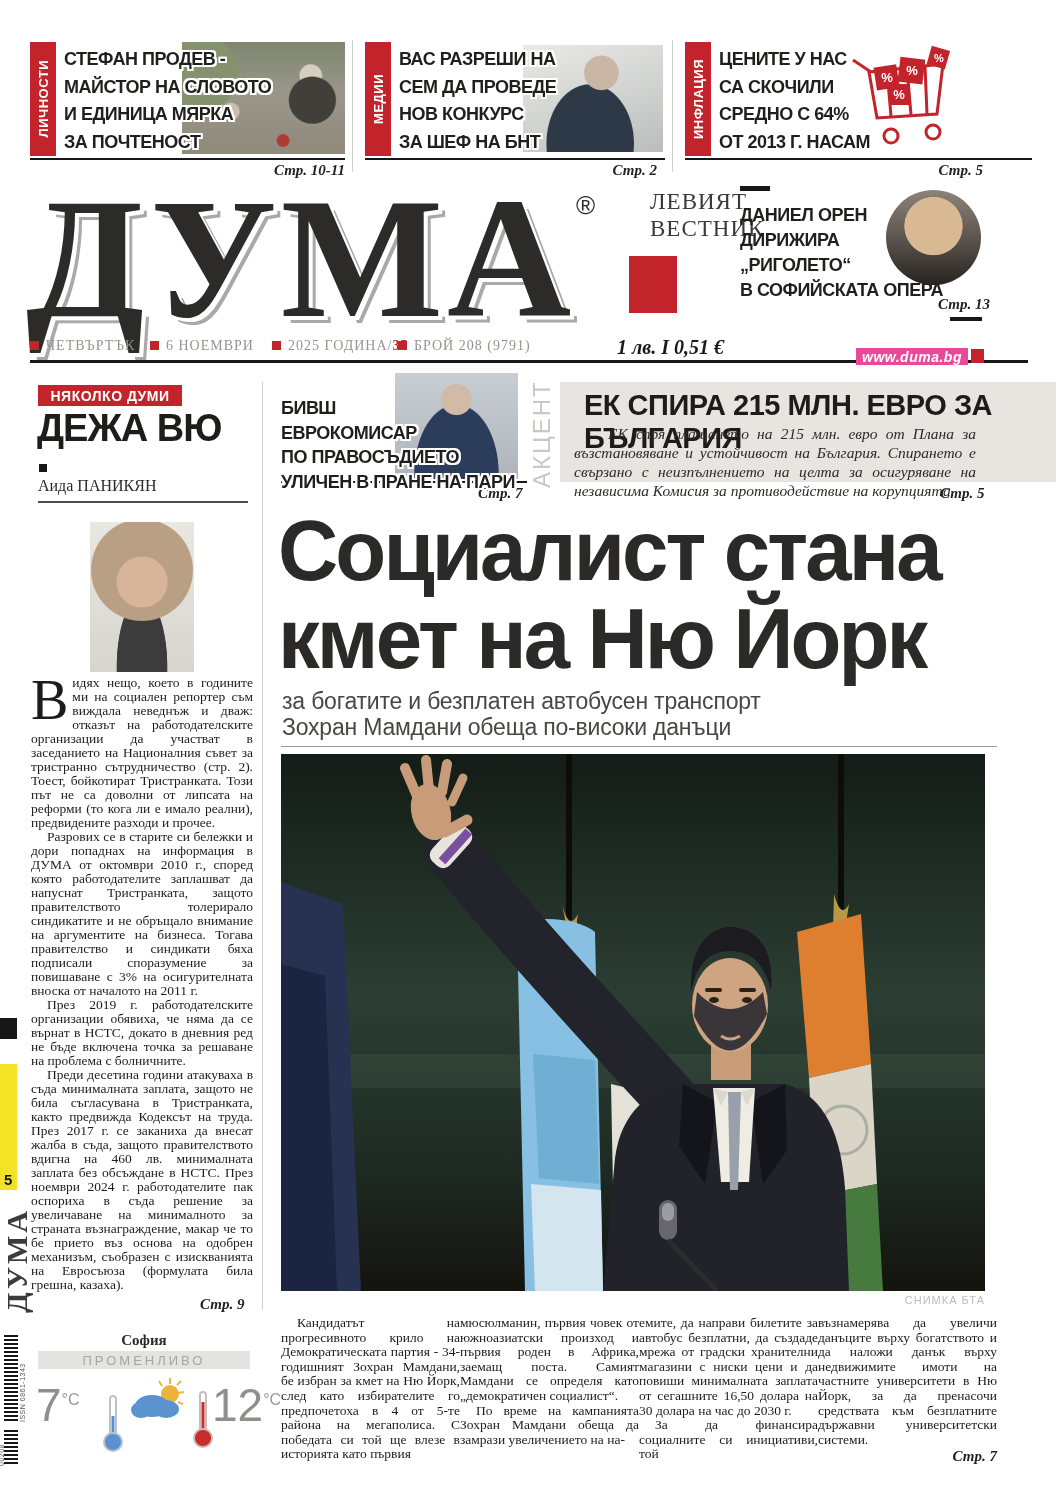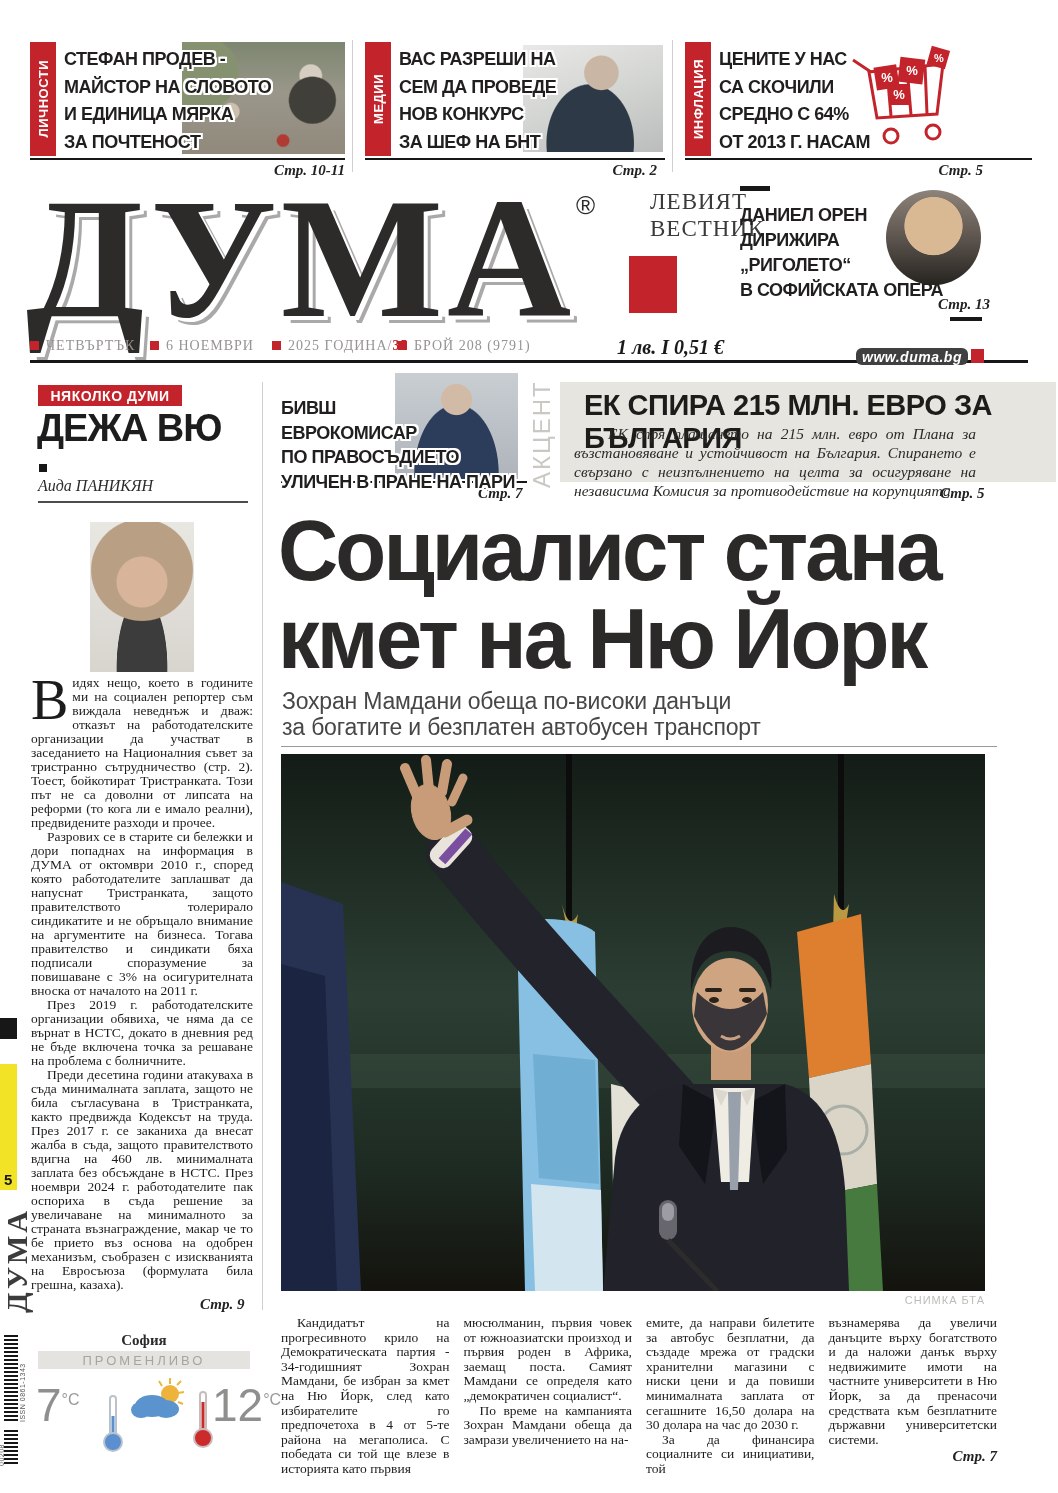--- a/index.html
+++ b/index.html
@@ -19,47 +19,47 @@
   .tag span{color:#fff;font-weight:bold;font-size:13px;letter-spacing:.5px;}
   .tlines{position:absolute;left:34px;top:6px;z-index:3;font-size:18px;line-height:27.5px;}
   .tphoto{position:absolute;z-index:1;}
   .trule{position:absolute;height:2px;z-index:2;}
   .tpage{position:absolute;z-index:3;}
   
   .logo{font-family:"Liberation Serif",serif;font-weight:bold;font-size:172px;line-height:1;
         letter-spacing:4px;color:#2c2b29;text-shadow:4px 4px 0 #fff,7px 7px 0 #a9a9a9;}
   .slogan{font-family:"Liberation Serif",serif;font-size:23px;line-height:27px;color:#3a3a3a;letter-spacing:1px;}
   .orentitle{font-size:18px;line-height:25px;}
-  .webbox{background:#404040;color:#fff;font-size:14px;font-weight:bold;font-style:italic;
-          display:flex;align-items:center;justify-content:center;letter-spacing:.5px;border-radius:6px;}
+  .webbox{background:#ec4899;color:#fff;font-size:14px;font-weight:bold;font-style:italic;
+          display:flex;align-items:center;justify-content:center;letter-spacing:.5px;}
   
   .dl{font-size:14px;color:#96948f;letter-spacing:1px;white-space:nowrap;font-family:Liberation Serif, serif;}
   .bullet{display:inline-block;width:9px;height:9px;background:#c3232a;margin-right:7px;}
   .red{color:#c3232a;}
   .price{font-family:"Liberation Serif",serif;font-style:italic;font-weight:bold;font-size:20px;color:#26262​4;}
   
   .rubric{background:#c3232a;color:#fff;font-weight:bold;font-size:14px;letter-spacing:.5px;
           display:flex;align-items:center;justify-content:center;}
   .optitle{font-size:38px;font-weight:bold;letter-spacing:-1px;color:#1d1d1c;}
-  .author{font-family:"Liberation Serif",serif;font-style:italic;font-size:16px;color:#2b2b2b;}
+  .author{font-family:"Liberation Serif",serif;font-size:16px;color:#2b2b2b;}
   .optext{font-family:"Liberation Serif",serif;font-size:13.5px;line-height:14px;text-align:justify;color:#1c1c1c;}
   .optext p{margin:0;}
   .optext p.ind{text-indent:16px;}
   .dropcap{float:left;font-family:"Liberation Serif",serif;font-size:56px;line-height:44px;padding:2px 4px 0 0;}
   
   .accentbox{background:#e7e5e0;}
   .accenthead{font-size:29px;font-weight:bold;letter-spacing:-0.5px;color:#1d1c1b;}
   .accenttext{font-family:"Liberation Serif",serif;font-style:italic;font-size:15.5px;line-height:19px;
               text-align:justify;color:#2a2a28;text-indent:34px;}
   .accentlabel{font-size:24px;color:#c9c8c2;letter-spacing:2px;font-family:"Liberation Sans",sans-serif;}
   
   .mainhead{font-size:86px;line-height:88px;font-weight:bold;letter-spacing:-3px;color:#2b2a28;
             transform:scaleX(.97);transform-origin:left top;white-space:nowrap;}
   .subhead{font-size:23px;line-height:26px;color:#474745;letter-spacing:-0.2px;}
-  .cols{display:flex;gap:14px;}
+  .cols{display:flex;}
   .col{flex:1;font-family:"Liberation Serif",serif;font-size:13.5px;line-height:14.6px;text-align:justify;color:#1c1c1c;}
   .col p{margin:0;}
   .col p.ind{text-indent:16px;}
   .credit{font-size:11px;color:#bdbcb8;letter-spacing:1px;}
   
   .wbar{background:#e4e3df;color:#a7a5a0;font-size:13px;letter-spacing:3px;
         display:flex;align-items:center;justify-content:center;}
   .wcity{font-family:"Liberation Serif",serif;font-weight:bold;font-size:15px;color:#2b2b2b;text-align:center;}
   .temp{font-size:46px;color:#8f8f8d;font-weight:400;}
   .temp sup{font-size:16px;color:#9a9a98;}
@@ -273,22 +273,22 @@
     <div class="accenthead" style="position:absolute;left:24px;top:7px;">ЕК СПИРА 215 МЛН. ЕВРО ЗА БЪЛГАРИЯ</div>
     <div class="accenttext" style="position:absolute;left:14px;top:42px;width:402px;">ЕК спря плащането на 215 млн. евро от Плана за възстановяване и устойчивост на България. Спирането е свързано с неизпълнението на целта за осигуряване на независима Комисия за противодействие на корупцията.</div>
   </div>
   <div class="abs pageref" style="left:940px;top:485px;">Стр. 5</div>
 
   <div class="abs mainhead" style="left:278px;top:506px;">
     <div>Социалист стана</div>
     <div>кмет на Ню Йорк</div>
   </div>
   <div class="abs subhead" style="left:282px;top:688px;">
+    <div>за богатите и безплатен автобусен транспорт</div>
     <div>Зохран Мамдани обеща по-високи данъци</div>
-    <div>за богатите и безплатен автобусен транспорт</div>
   </div>
   <div class="abs" style="left:281px;top:746px;width:716px;height:1px;background:#9a9a96;"></div>
 
   <div class="abs" style="left:281px;top:754px;width:704px;height:537px;">
     <svg width="704" height="537" viewBox="0 0 704 537" preserveAspectRatio="none">
       <defs>
         <linearGradient id="bg" x1="0" y1="0" x2="0" y2="1">
           <stop offset="0" stop-color="#131c16"></stop>
           <stop offset="0.45" stop-color="#2c3e33"></stop>
           <stop offset="0.78" stop-color="#1d2a21"></stop>

